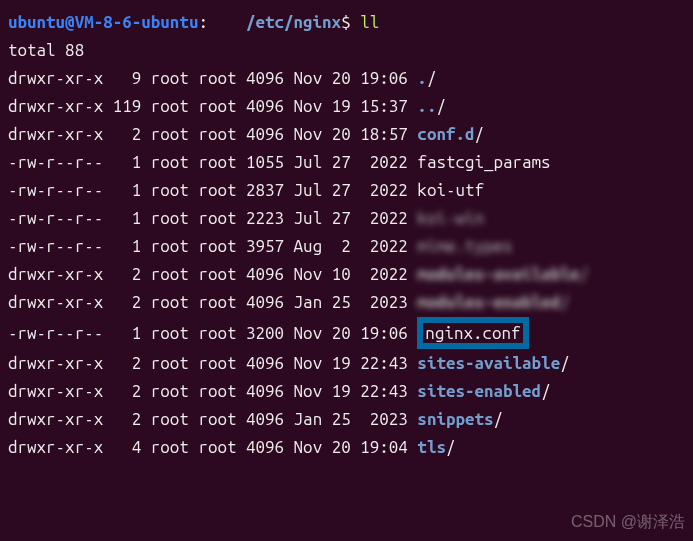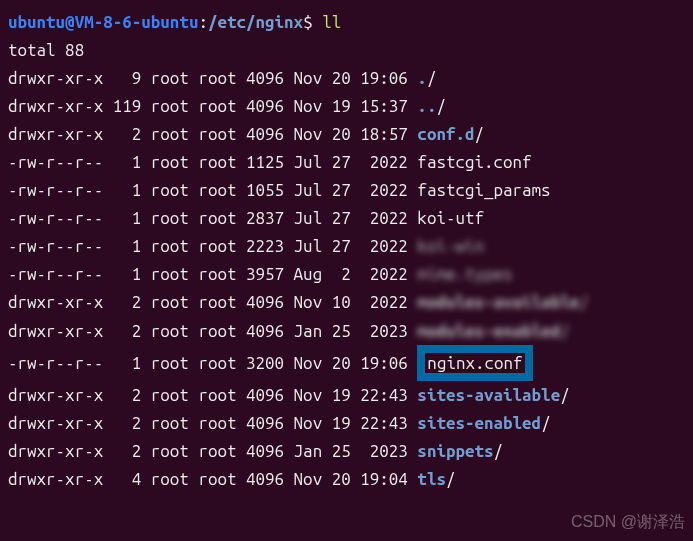--- a/index.html
+++ b/index.html
@@ -11,31 +11,31 @@
     font-size: 17px;
     line-height: 1.65;
     width: 693px;
     height: 541px;
     box-sizing: border-box;
     position: relative;
     overflow: hidden;
   }
   .line { white-space: pre; }
   .user { color: #3b82f6; font-weight: bold; }
-  .path { color: #729fcf; font-weight: bold; }
+  .path { color: #729fcf; font-weight: bold; margin-left: 38px; }
   .white { color: #eeeeec; }
   .dir  { color: #729fcf; font-weight: bold; }
   .cmd  { color: #bef264; }
   .blurred {
     color: #b9b9b9;
     filter: blur(3px);
     -webkit-filter: blur(3px);
   }
   .red-box {
-    border: 8px solid #0369a1;
+    border: 6px solid #0369a1;
     padding: 0 2px;
     display: inline-block;
     line-height: 1.2;
   }
   .watermark {
     position: absolute;
     right: 8px;
     bottom: 6px;
     color: rgba(255,255,255,0.35);
     font-family: sans-serif;
@@ -45,21 +45,20 @@
 </style>
 </head>
 <body>
 
 <div id="terminal">
     <div class="line"><span class="user">ubuntu@VM-8-6-ubuntu</span><span class="white">:</span><span class="path">/etc/nginx</span><span class="white">$ </span><span class="cmd">ll</span></div>
     <div class="line"><span class="white">total 88</span></div>
     <div class="line"><span class="white">drwxr-xr-x   9 root root 4096 Nov 20 19:06 </span><span class="dir">.</span><span class="white">/</span></div>
     <div class="line"><span class="white">drwxr-xr-x 119 root root 4096 Nov 19 15:37 </span><span class="dir">..</span><span class="white">/</span></div>
     <div class="line"><span class="white">drwxr-xr-x   2 root root 4096 Nov 20 18:57 </span><span class="dir">conf.d</span><span class="white">/</span></div>
-    <div class="line"><span class="white">-rw-r--r--   1 root root 1125 Jul 27  2022 </span><span class="white">fastcgi.conf</span></div>
     <div class="line"><span class="white">-rw-r--r--   1 root root 1055 Jul 27  2022 </span><span class="white">fastcgi_params</span></div>
     <div class="line"><span class="white">-rw-r--r--   1 root root 2837 Jul 27  2022 </span><span class="white">koi-utf</span></div>
     <div class="line"><span class="white">-rw-r--r--   1 root root 2223 Jul 27  2022 </span><span class="white blurred">koi-win</span></div>
     <div class="line"><span class="white">-rw-r--r--   1 root root 3957 Aug  2  2022 </span><span class="white blurred">mime.types</span></div>
     <div class="line"><span class="white">drwxr-xr-x   2 root root 4096 Nov 10  2022 </span><span class="dir blurred">modules-available</span><span class="white blurred">/</span></div>
     <div class="line"><span class="white">drwxr-xr-x   2 root root 4096 Jan 25  2023 </span><span class="dir blurred">modules-enabled</span><span class="white blurred">/</span></div>
     <div class="line"><span class="white">-rw-r--r--   1 root root 3200 Nov 20 19:06 </span><span class="red-box"><span class="white">nginx.conf</span></span></div>
     <div class="line"><span class="white">drwxr-xr-x   2 root root 4096 Nov 19 22:43 </span><span class="dir">sites-available</span><span class="white">/</span></div>
     <div class="line"><span class="white">drwxr-xr-x   2 root root 4096 Nov 19 22:43 </span><span class="dir">sites-enabled</span><span class="white">/</span></div>
     <div class="line"><span class="white">drwxr-xr-x   2 root root 4096 Jan 25  2023 </span><span class="dir">snippets</span><span class="white">/</span></div>

